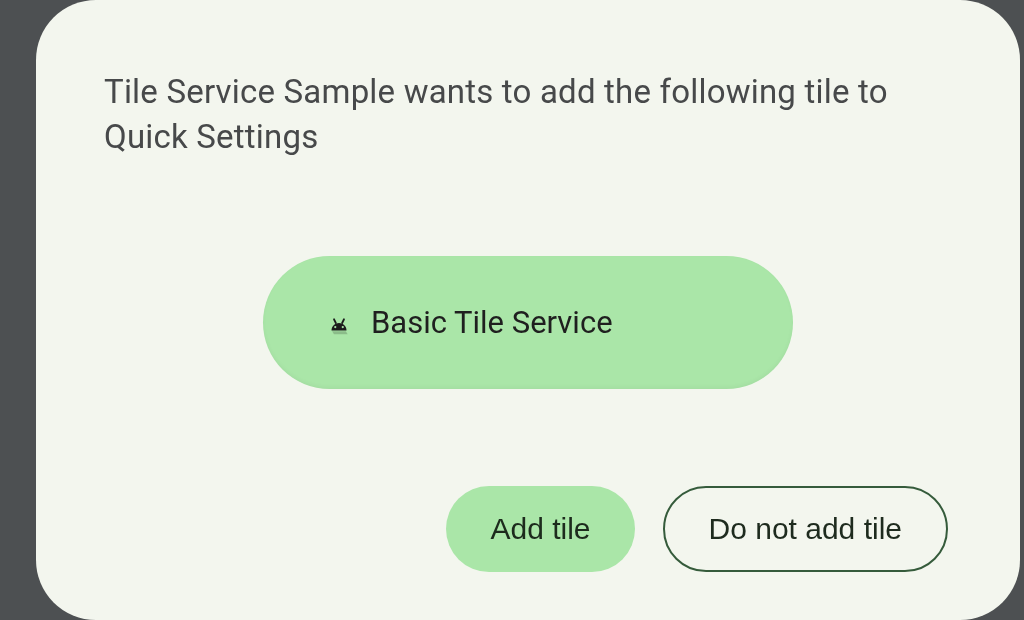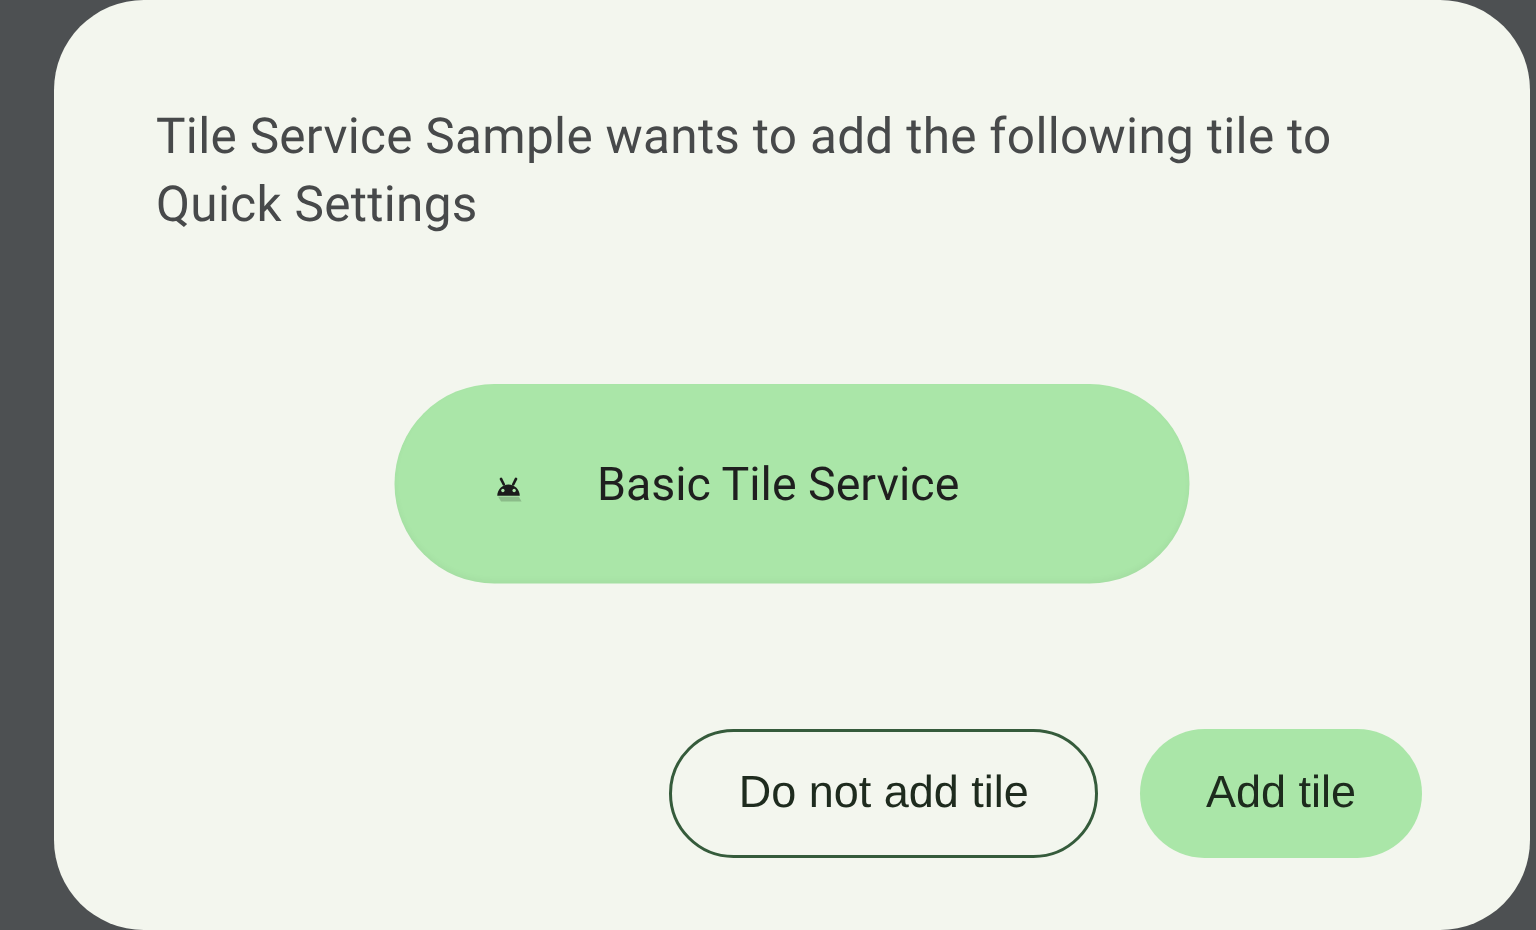--- a/index.html
+++ b/index.html
@@ -36,21 +36,21 @@
     }
     .tile-area {
       flex: 1;
       display: flex;
       align-items: center;
       justify-content: center;
     }
     .tile-pill {
       display: flex;
       align-items: center;
-      gap: 43px;
+      gap: 16px;
       background: #aae6a8;
       border-radius: 999px;
       padding: 48px 70px 48px 60px;
       min-width: 530px;
       box-shadow: inset 0 -2px 4px rgba(0,0,0,0.04);
     }
     .tile-icon {
       width: 32px;
       height: 32px;
       display: flex;
@@ -104,16 +104,16 @@
           <line x1="8" y1="9" x2="9.5" y2="12" stroke="#1b1b1b" stroke-width="1.4" stroke-linecap="round"></line>
           <line x1="16" y1="9" x2="14.5" y2="12" stroke="#1b1b1b" stroke-width="1.4" stroke-linecap="round"></line>
           <path fill="rgba(0,0,0,0.18)" d="M6.5 18.5 L17.5 18.5 L19 21 L8 21 Z"></path>
         </svg>
       </span>
       <span class="tile-label">Basic Tile Service</span>
     </div>
   </div>
 
   <div class="button-row">
+    <button class="btn btn-filled">Add tile</button>
     <button class="btn btn-outlined">Do not add tile</button>
-    <button class="btn btn-filled">Add tile</button>
   </div>
 </div>
 
 </body></html>

